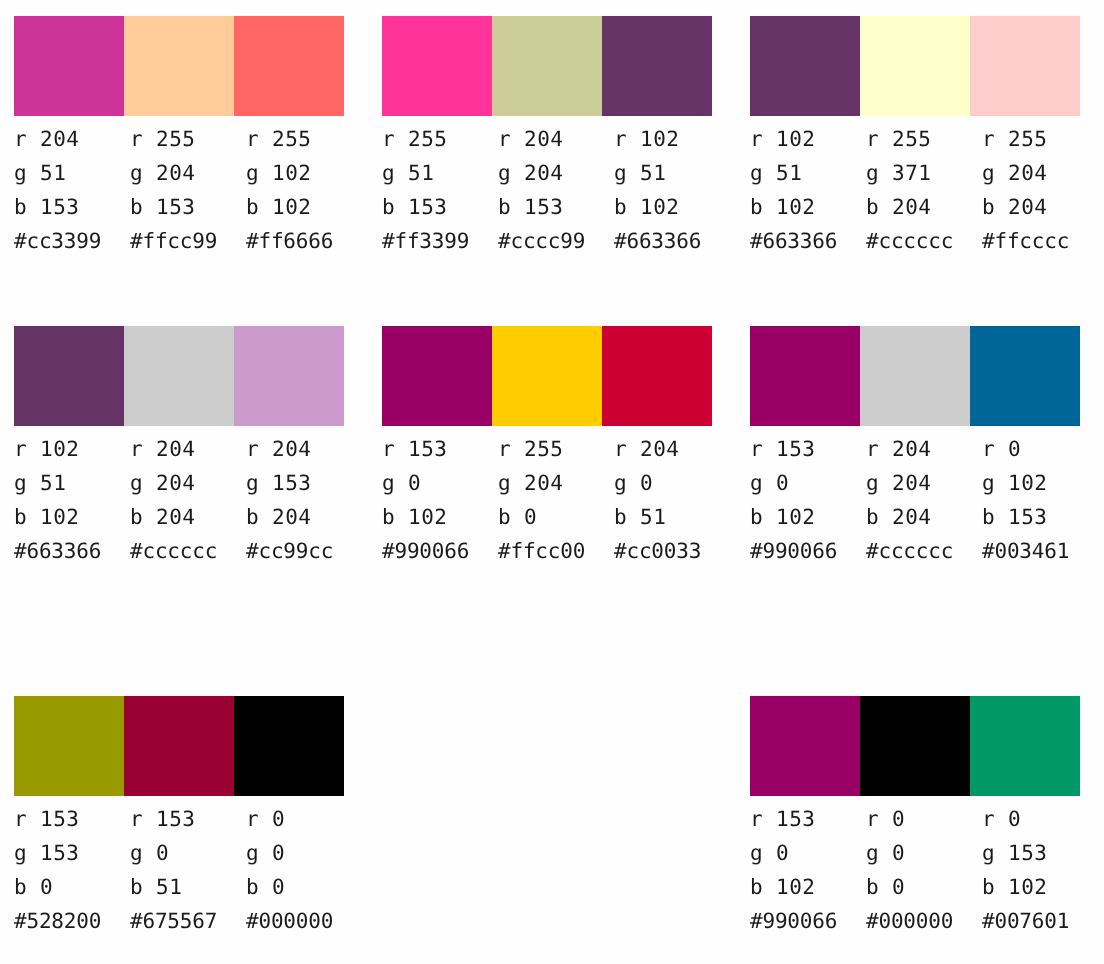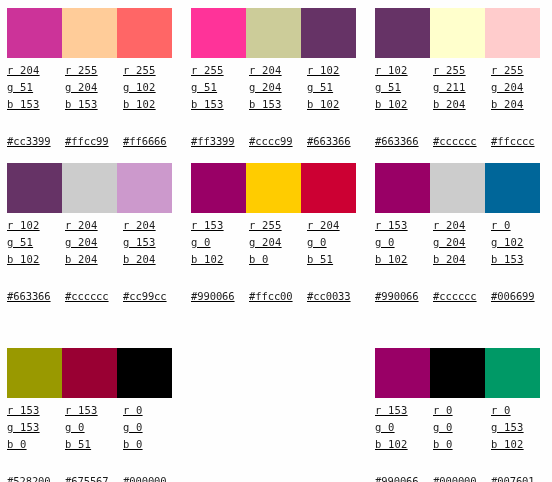--- a/index.html
+++ b/index.html
@@ -14,21 +14,20 @@
     font-family: "DejaVu Sans Mono", "Liberation Mono", monospace;
     overflow: hidden;
   }
   #palette-grid {
     position: relative;
     width: 452px;
     height: 482px;
     display: grid;
     grid-template-columns: 184px 184px 184px;
     grid-template-rows: 155px 185px 142px;
-    text-decoration: underline;
   }
   .palette-group {
     position: relative;
     padding-left: 7px;
     padding-top: 8px;
     box-sizing: border-box;
   }
   .palette-group.empty {
     visibility: hidden;
   }
@@ -53,21 +52,20 @@
   .value-line {
     font-size: 10.5px;
     line-height: 17px;
     height: 17px;
     color: #1b1b1b;
     white-space: nowrap;
     letter-spacing: 0.2px;
   }
   .value-line.hex {
     letter-spacing: -0.1px;
-    margin-top: 20px;
   }
 </style>
 </head>
 <body>
 
 <div id="palette-grid">
     <div class="palette-group">
       <div class="swatch-row">
         <div class="swatch" title="#cc3399" style="background-color: rgb(204, 51, 153);"></div>
         <div class="swatch" title="#ffcc99" style="background-color: rgb(255, 204, 153);"></div>
@@ -129,21 +127,21 @@
       </div>
       <div class="value-table">
         <div class="value-col">
           <div class="value-line">r 102</div>
           <div class="value-line">g 51</div>
           <div class="value-line">b 102</div>
           <div class="value-line hex">#663366</div>
         </div>
         <div class="value-col">
           <div class="value-line">r 255</div>
-          <div class="value-line">g 211</div>
+          <div class="value-line">g 371</div>
           <div class="value-line">b 204</div>
           <div class="value-line hex">#cccccc</div>
         </div>
         <div class="value-col">
           <div class="value-line">r 255</div>
           <div class="value-line">g 204</div>
           <div class="value-line">b 204</div>
           <div class="value-line hex">#ffcccc</div>
         </div>
       </div>
@@ -218,21 +216,21 @@
         <div class="value-col">
           <div class="value-line">r 204</div>
           <div class="value-line">g 204</div>
           <div class="value-line">b 204</div>
           <div class="value-line hex">#cccccc</div>
         </div>
         <div class="value-col">
           <div class="value-line">r 0</div>
           <div class="value-line">g 102</div>
           <div class="value-line">b 153</div>
-          <div class="value-line hex">#006699</div>
+          <div class="value-line hex">#003461</div>
         </div>
       </div>
     </div>
     <div class="palette-group">
       <div class="swatch-row">
         <div class="swatch" title="#999900" style="background-color: rgb(153, 153, 0);"></div>
         <div class="swatch" title="#990033" style="background-color: rgb(153, 0, 51);"></div>
         <div class="swatch" title="#000000" style="background-color: rgb(0, 0, 0);"></div>
       </div>
       <div class="value-table">

